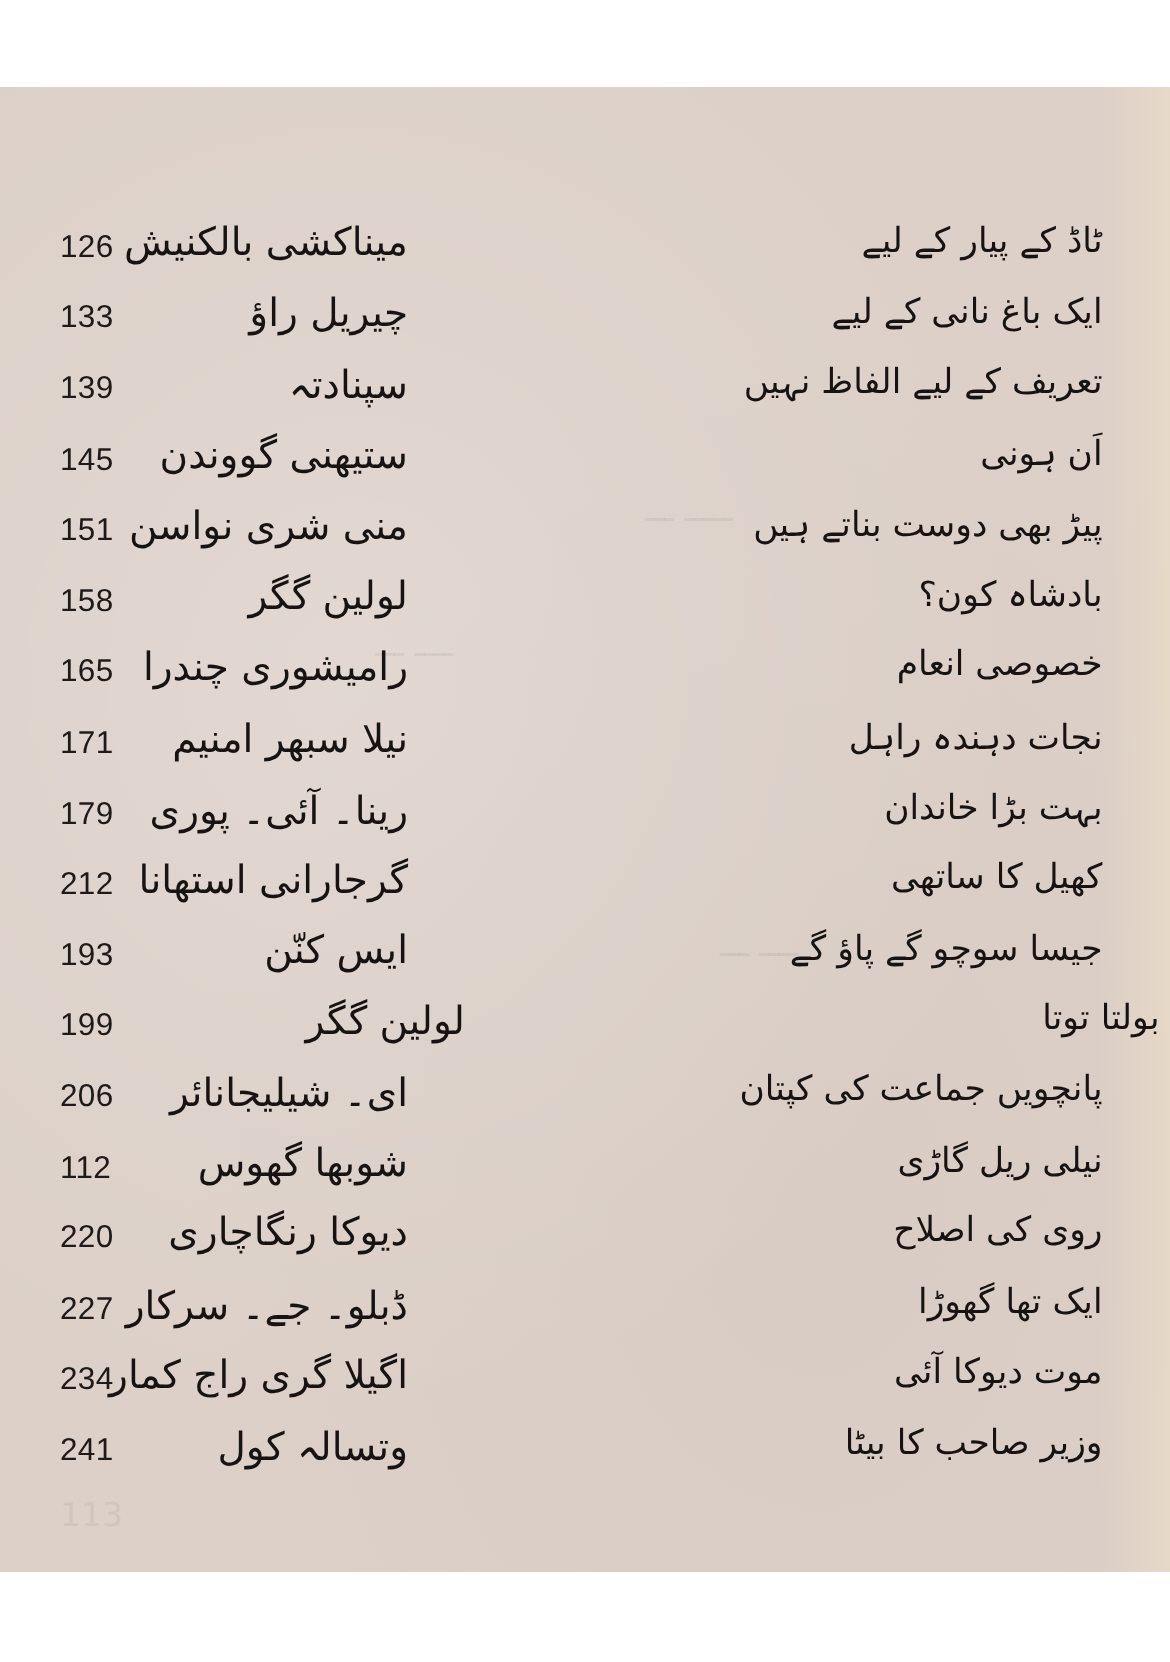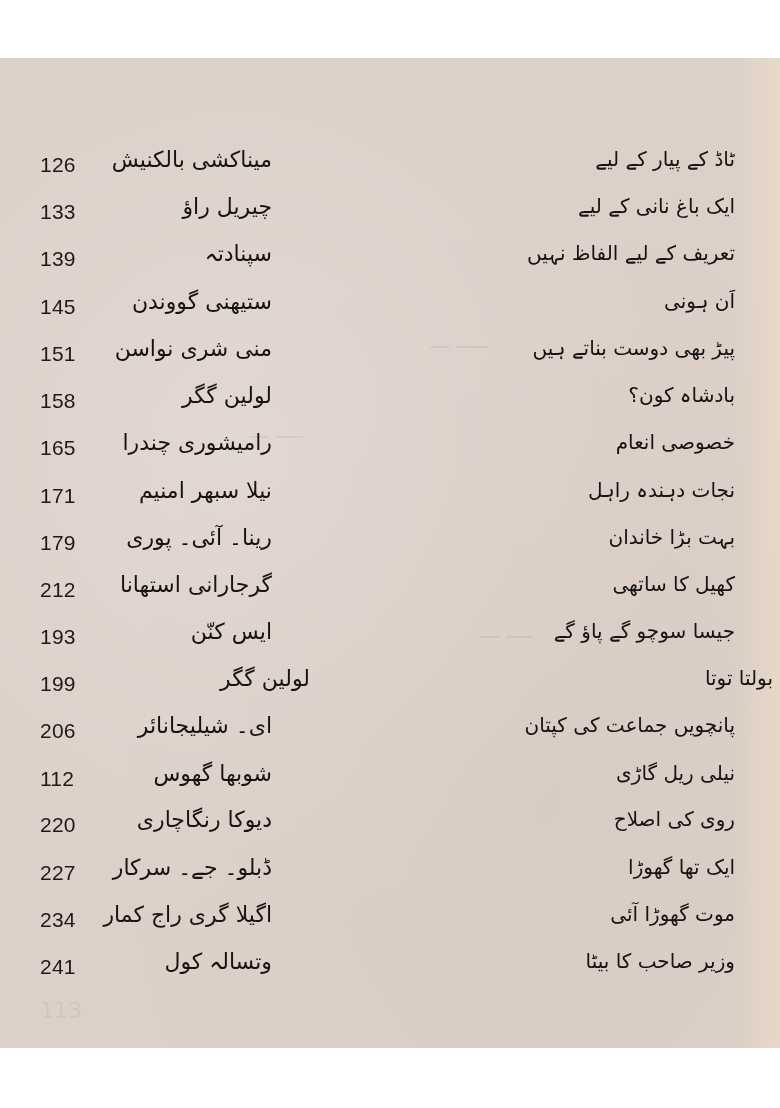--- a/index.html
+++ b/index.html
@@ -58,33 +58,33 @@
       letter-spacing: 0.2px;
     }
     .author {
       position: absolute;
       right: 508px;
       top: 2px;
       width: 220px;
       direction: rtl;
       text-align: right;
       font-family: "DejaVu Sans", sans-serif;
-      font-size: 22px;
+      font-size: 26px;
       color: #171313;
       white-space: nowrap;
     }
     .title {
       position: absolute;
       right: 45px;
       top: 2px;
       width: 300px;
       direction: rtl;
       text-align: right;
       font-family: "DejaVu Sans", sans-serif;
-      font-size: 20px;
+      font-size: 23px;
       color: #171313;
       white-space: nowrap;
     }
   </style>
 </head>
 <body>
 
 <div class="page">
   <div class="ghost" style="left:430px;top:270px;">ـــــ ـــ</div>
   <div class="ghost" style="left:250px;top:360px;">ــــ ـــ</div>
@@ -185,21 +185,21 @@
 
     <div class="row" style="top:795px;">
       <span class="num">227</span>
       <span class="author">ڈبلو۔ جے۔ سرکار</span>
       <span class="title">ایک تھا گھوڑا</span>
     </div>
 
     <div class="row" style="top:842px;">
       <span class="num">234</span>
       <span class="author">اگیلا گری راج کمار</span>
-      <span class="title">موت گھوڑا آئی</span>
+      <span class="title">موت دیوکا آئی</span>
     </div>
 
     <div class="row" style="top:889px;">
       <span class="num">241</span>
       <span class="author">وتسالہ کول</span>
       <span class="title">وزیر صاحب کا بیٹا</span>
     </div>
 
   </div>
 </div>

